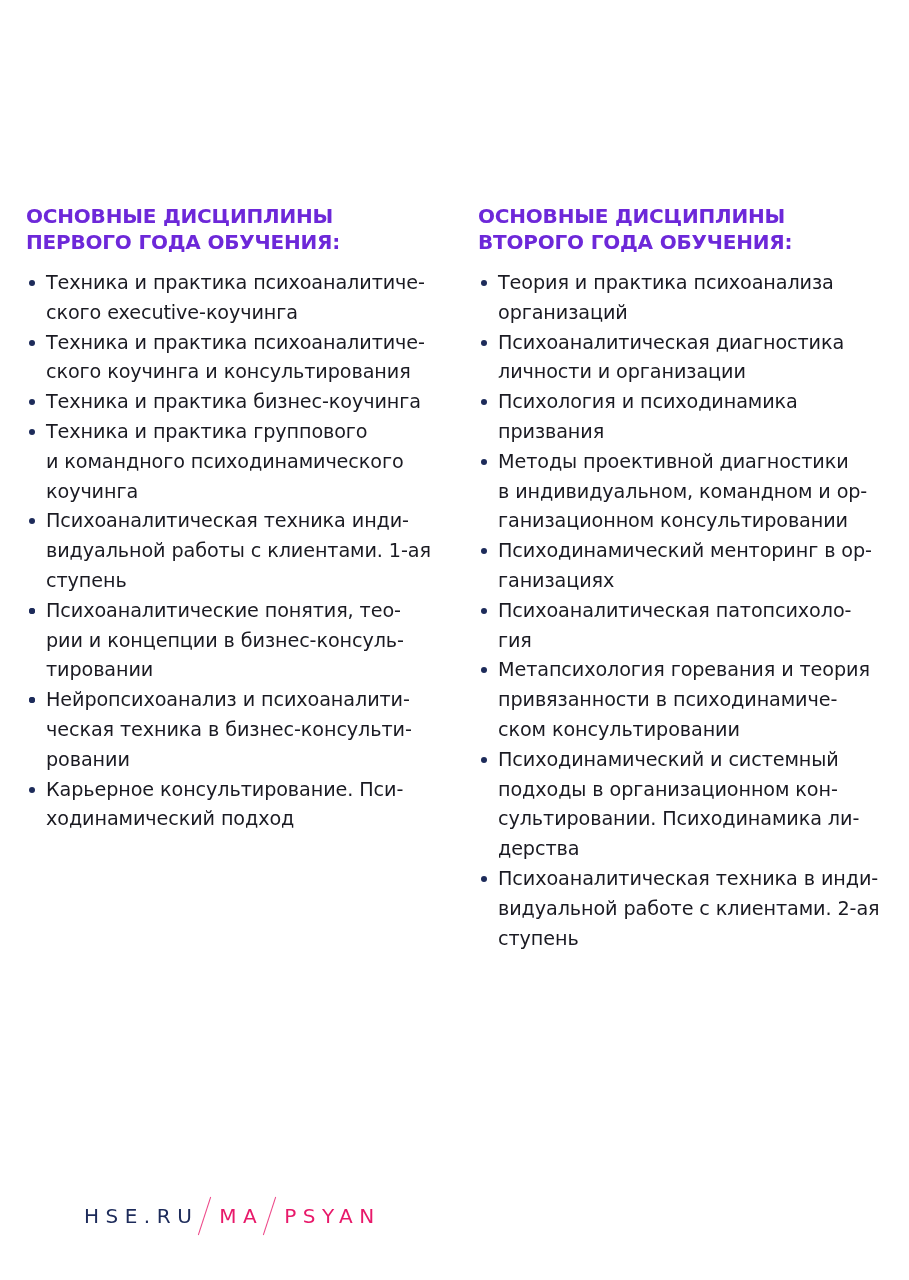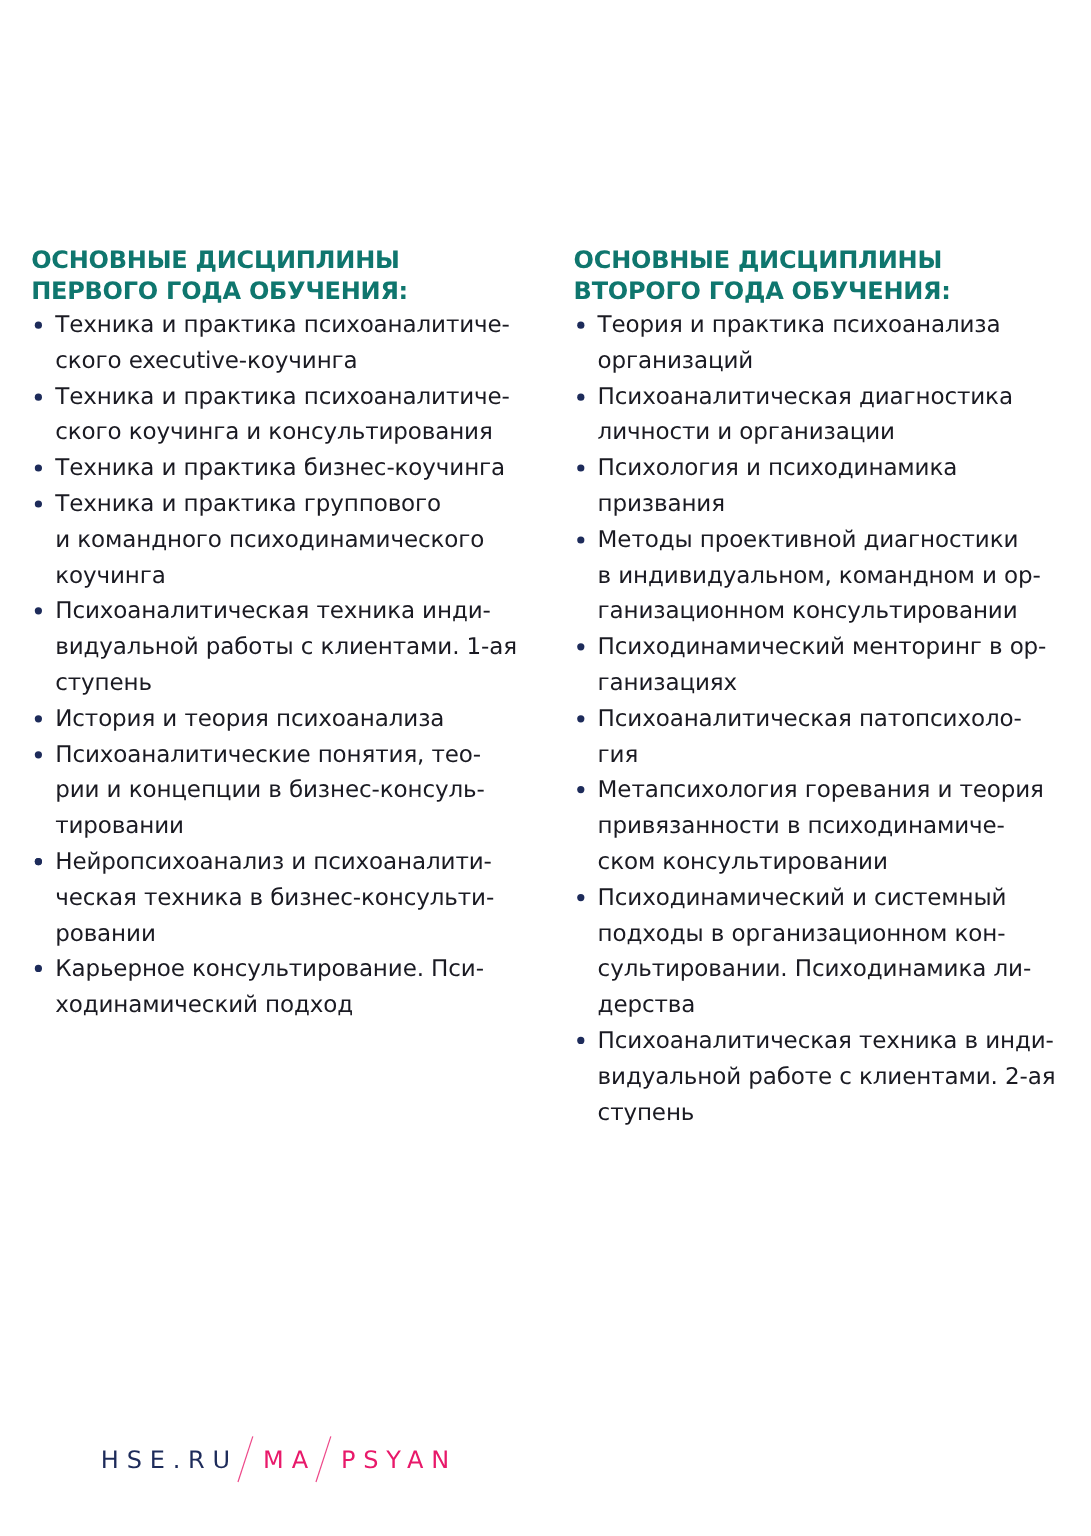--- a/index.html
+++ b/index.html
@@ -1,20 +1,20 @@
 <!DOCTYPE html>
 <html><head>
 <meta charset="utf-8">
 <style>
   html,body{margin:0;padding:0;background:#fff;}
   body{width:909px;height:1280px;position:relative;overflow:hidden;font-family:"DejaVu Sans","Liberation Sans",sans-serif;color:#1a1a22;}
   .col{position:absolute;top:203px;}
   .col.left{left:26px;width:430px;}
   .col.right{left:478px;width:420px;}
-  .heading{color:#0f766e;font-weight:bold;font-size:20px;line-height:26px;letter-spacing:-0.2px;margin:0 0 1px 0;white-space:pre-line;}
+  .heading{color:#6d28d9;font-weight:bold;font-size:20px;line-height:26px;letter-spacing:-0.2px;margin:0 0 13px 0;white-space:pre-line;}
   ul{list-style:none;margin:1px;padding:0;}
   li{position:relative;padding-left:19px;font-size:19.2px;line-height:29.8px;white-space:pre-line;letter-spacing:-0.1px;}
   li .bullet{position:absolute;left:2px;top:12px;width:6px;height:6px;border-radius:50%;background:#1d2b5a;}
   .footer{position:absolute;left:84px;top:1196px;height:40px;display:flex;align-items:center;font-size:20px;letter-spacing:6.5px;font-family:"DejaVu Sans","Liberation Sans",sans-serif;}
   .footer .navy{color:#1d2b5a;}
   .footer .pink{color:#e8196a;}
   .slash{display:inline-block;width:1px;height:40px;background:#e8196a;transform:rotate(18deg);margin:0 14px 0 6px;opacity:0.8;}
 </style>
 </head>
 <body>
@@ -27,21 +27,21 @@
 ского executive-коучинга</span></li>
     <li><span class="bullet"></span><span>Техника и практика психоаналитиче-
 ского коучинга и консультирования</span></li>
     <li><span class="bullet"></span><span>Техника и практика бизнес-коучинга</span></li>
     <li><span class="bullet"></span><span>Техника и практика группового
 и командного психодинамического
 коучинга</span></li>
     <li><span class="bullet"></span><span>Психоаналитическая техника инди-
 видуальной работы с клиентами. 1-ая
 ступень</span></li>
-    <li><span class="bullet"></span><span>История и теория психоанализа</span></li>
+    <li><span class="bullet"></span></li>
     <li><span class="bullet"></span><span>Психоаналитические понятия, тео-
 рии и концепции в бизнес-консуль-
 тировании</span></li>
     <li><span class="bullet"></span></li>
     <li><span class="bullet"></span><span>Нейропсихоанализ и психоаналити-
 ческая техника в бизнес-консульти-
 ровании</span></li>
     <li><span class="bullet"></span><span>Карьерное консультирование. Пси-
 ходинамический подход</span></li>
   </ul>

